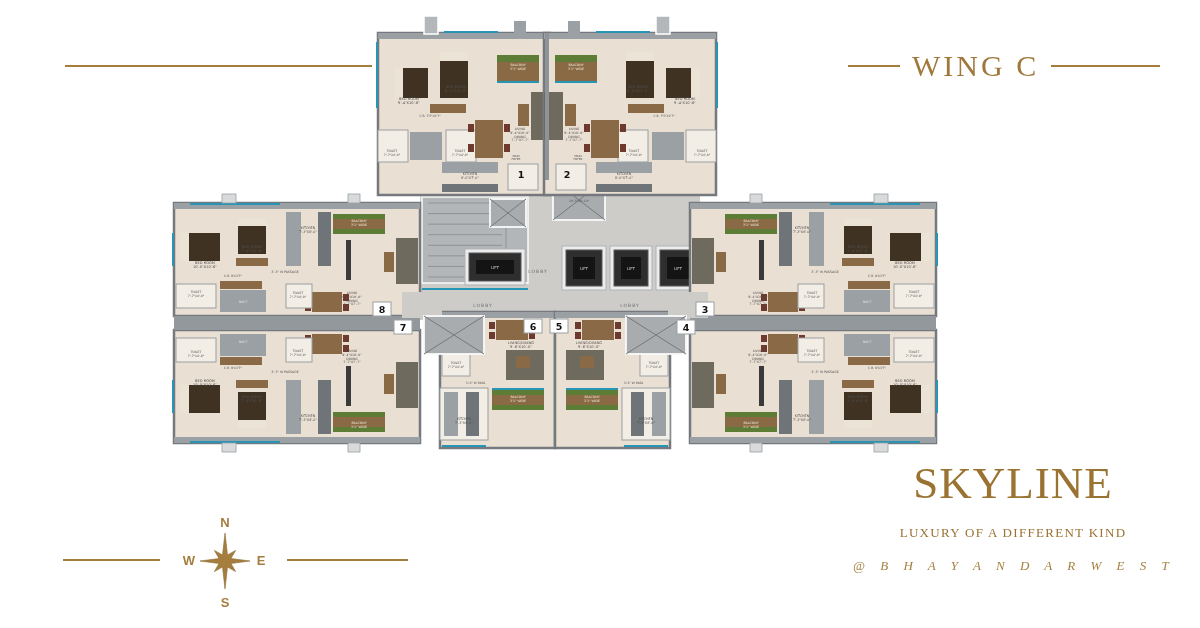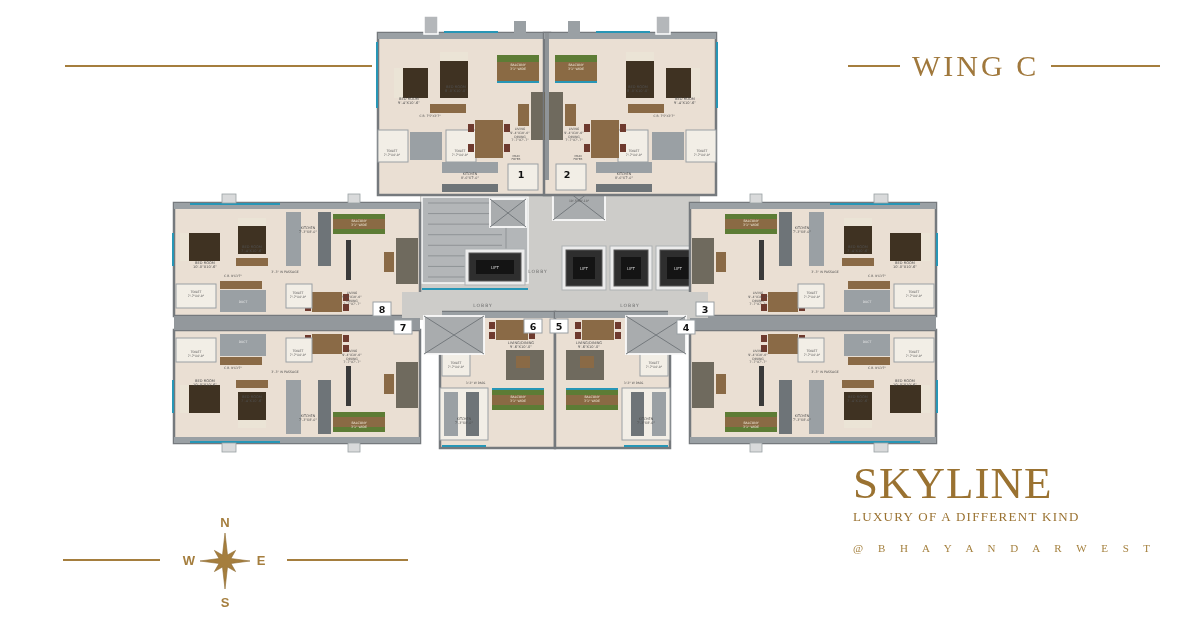--- a/index.html
+++ b/index.html
@@ -1,30 +1,30 @@
 <!DOCTYPE html>
 <html><head>
 <meta charset="utf-8">
 <style>
   html,body{margin:0;padding:0;background:#ffffff;}
   .canvas{position:relative;width:1200px;height:628px;background:#ffffff;overflow:hidden;
-          font-family:"Liberation Serif",serif;}
+          font-family:"Liberation Serif",serif;text-align:center;}
   .rule{position:absolute;height:2px;background:#a57e3e;}
   .rule-left-long{left:65px;top:65px;width:307px;}
   .wingc{position:absolute;left:848px;top:49px;width:312px;display:flex;align-items:center;}
   .wingc .seg{height:2px;background:#a57e3e;}
   .wingc .seg1{width:52px;}
   .wingc .seg2{flex:1;}
   .wingc .txt{margin:0 12px;font-size:30px;letter-spacing:3px;color:#a0783c;white-space:nowrap;}
   #plan{position:absolute;left:170px;top:10px;width:770px;height:445px;}
   .compass{position:absolute;left:63px;top:503px;width:345px;height:115px;}
   .brand{position:absolute;left:853px;top:461px;width:320px;color:#9a7231;}
   .brand .name{font-size:45px;line-height:1.0;letter-spacing:1px;font-family:Liberation Serif, serif;}
-  .brand .tag{font-size:13px;letter-spacing:1.3px;margin-top:3px;white-space:nowrap;}
-  .brand .loc{font-size:11px;letter-spacing:6px;margin-top:17px;color:#a5813f;white-space:nowrap;}
+  .brand .tag{font-size:13px;letter-spacing:1.3px;margin-top:19px;white-space:nowrap;}
+  .brand .loc{font-size:13px;letter-spacing:6px;margin-top:17px;color:#a5813f;white-space:nowrap;font-style:italic;}
 </style>
 </head>
 <body>
 
 <div class="canvas">
 
   <div class="rule rule-left-long"></div>
 
   <div class="wingc">
     <div class="seg seg1"></div>

